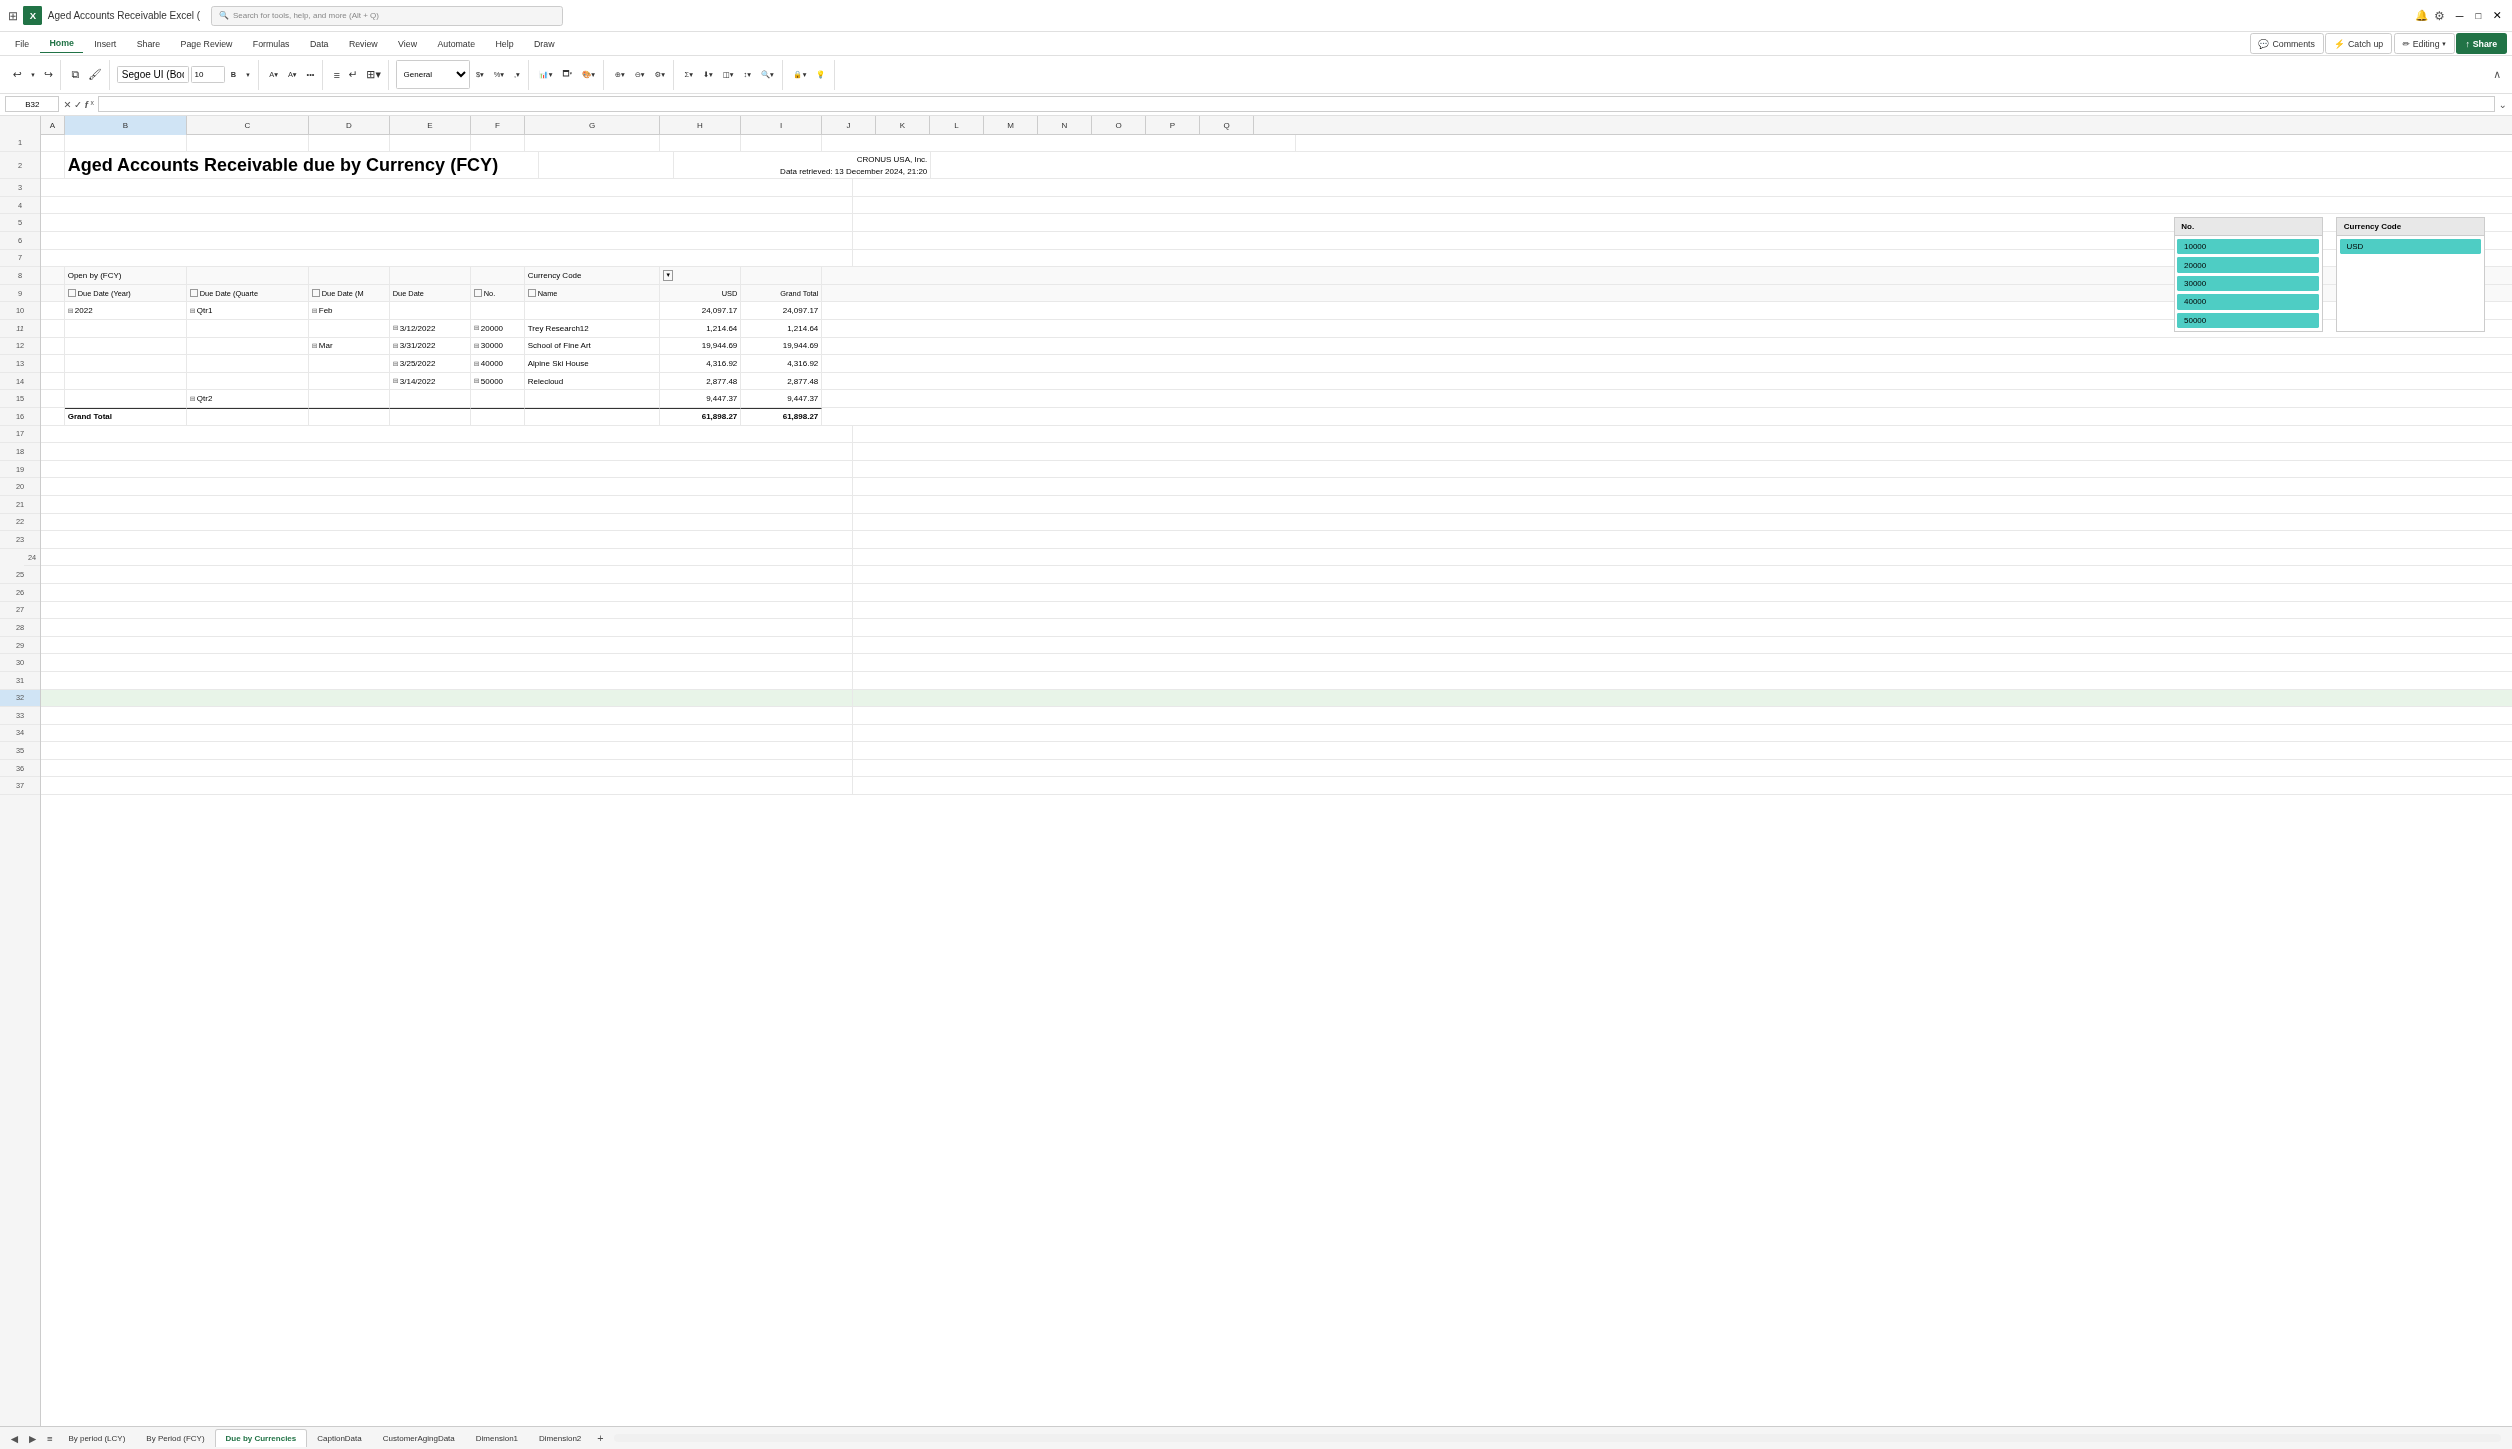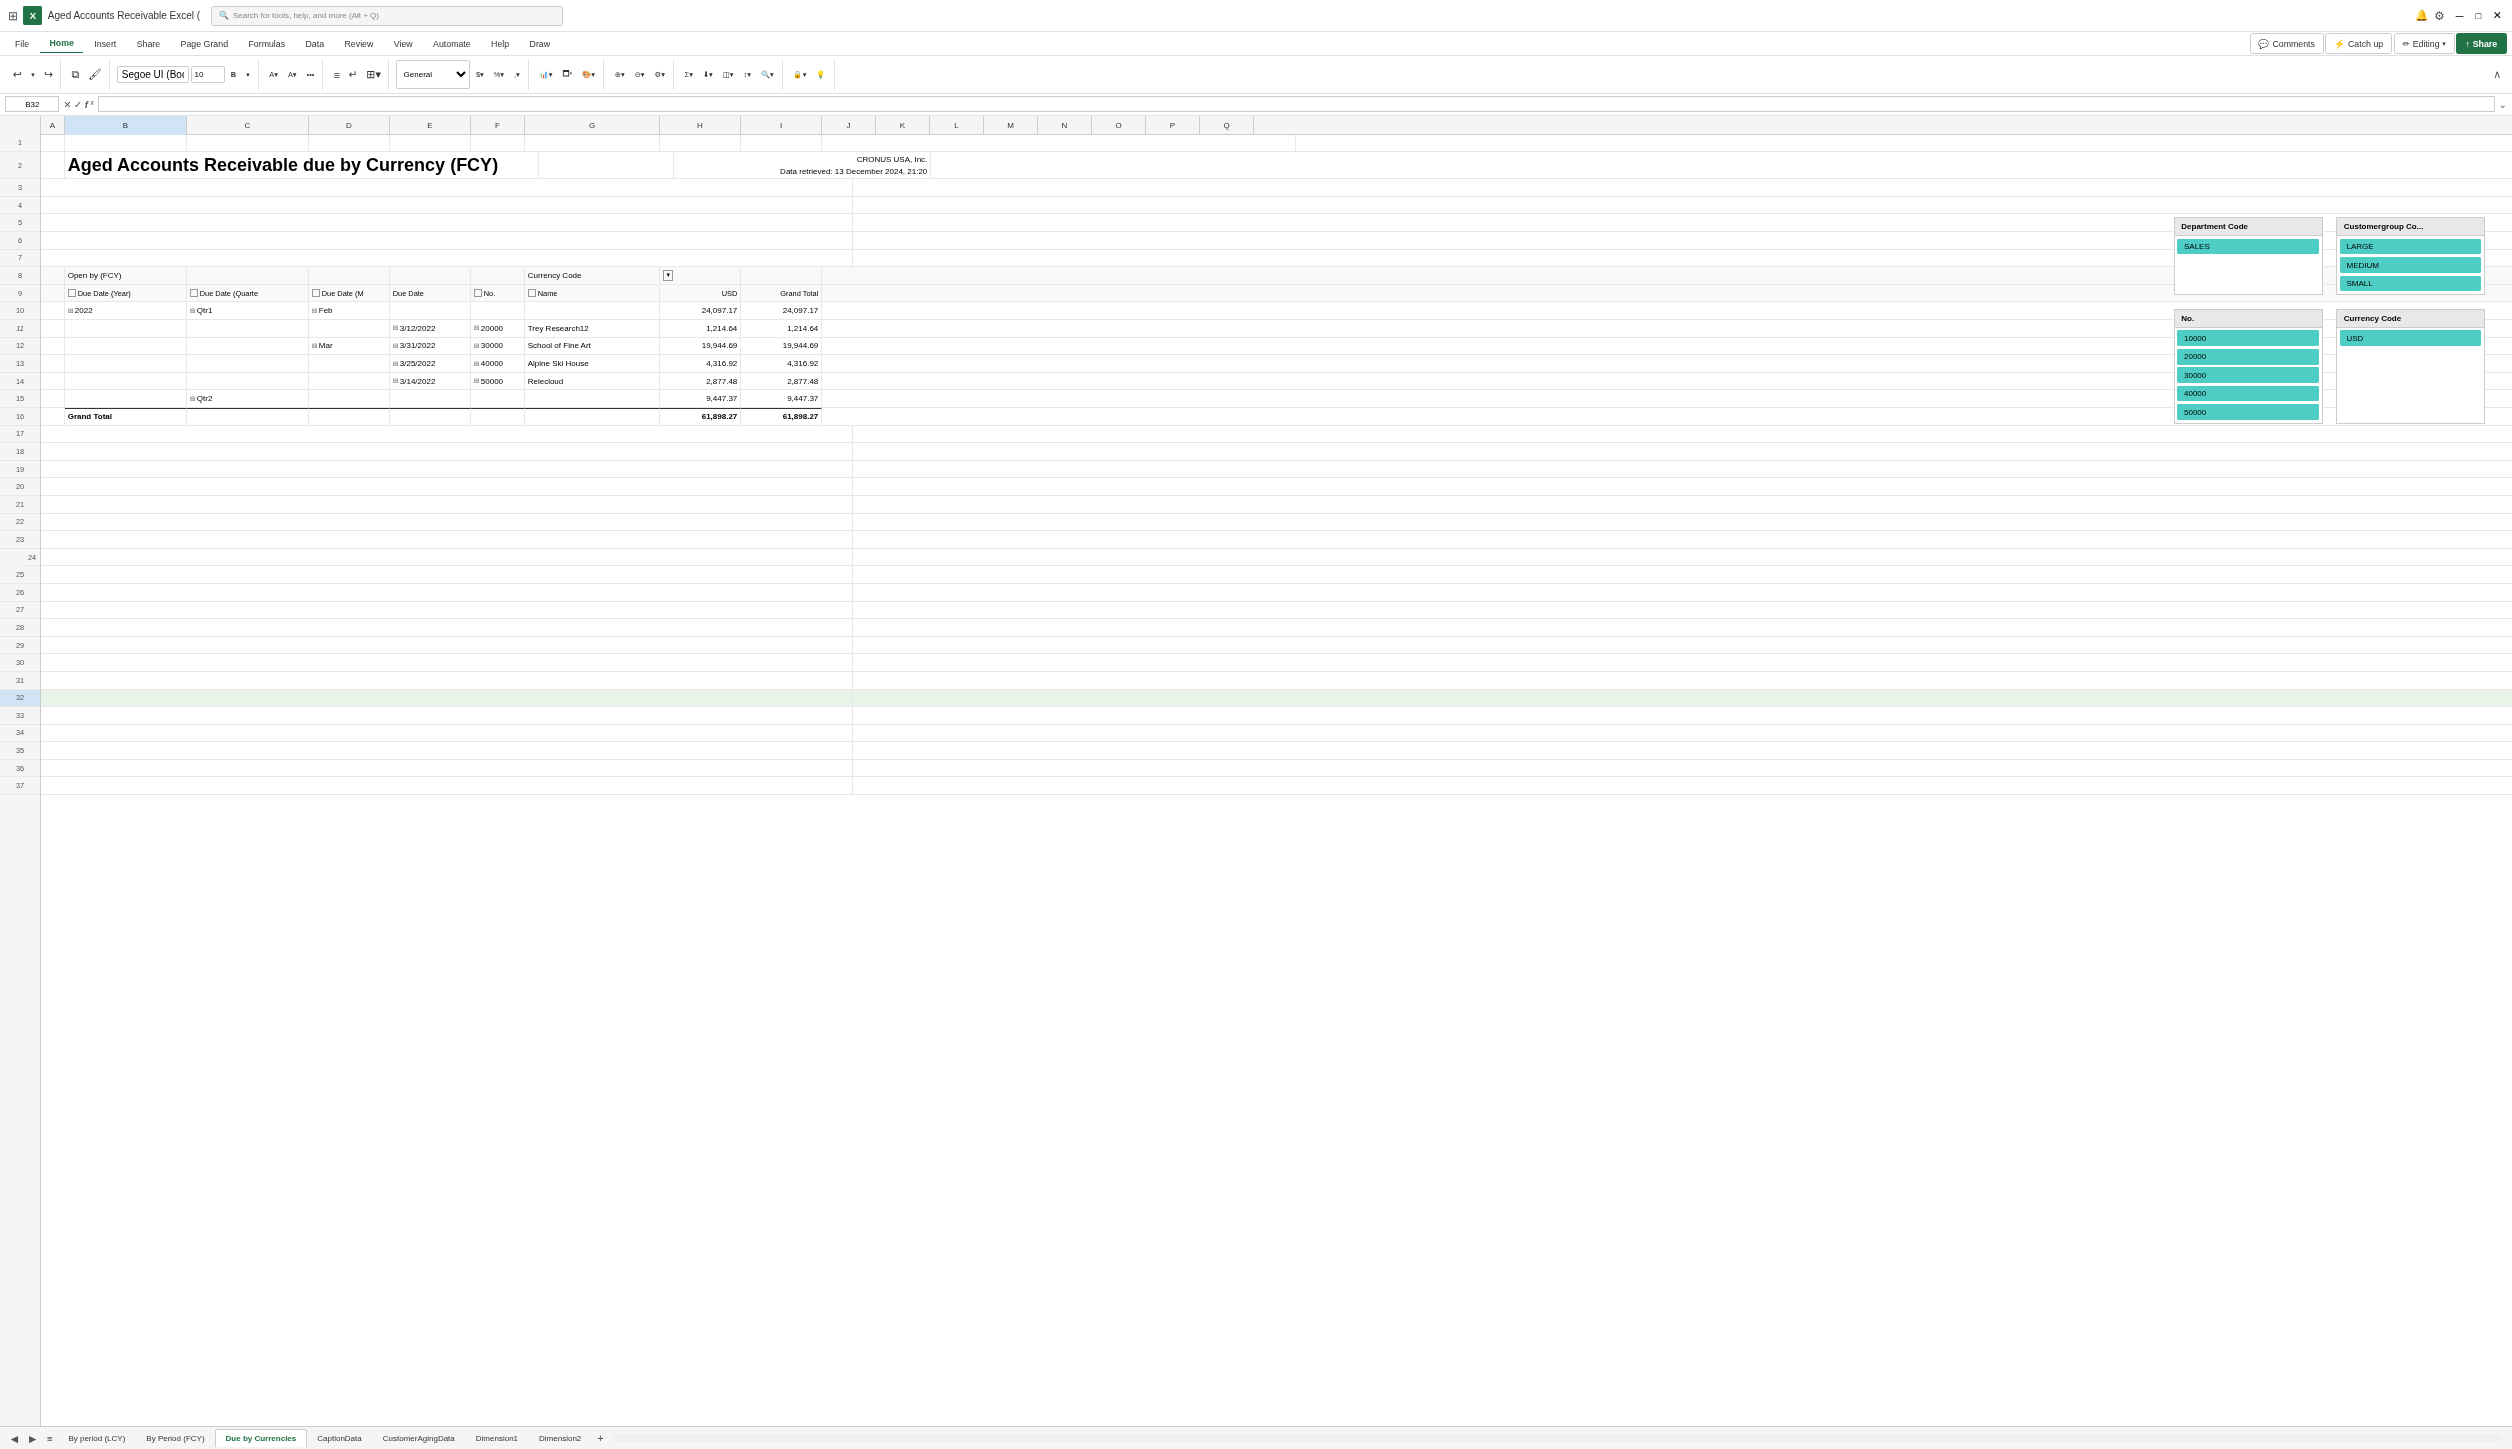--- a/index.html
+++ b/index.html
@@ -192,21 +192,21 @@
     <div style="width:13.5px;height:13.5px;display:flex;align-items:center;justify-content:center;cursor:pointer;font-size:9.5px;">□</div>
     <div style="width:13.5px;height:13.5px;display:flex;align-items:center;justify-content:center;cursor:pointer;font-size:10.8px;">✕</div>
   </div>
 </div>
 
 <div id="ribbon-tabs">
   <div class="ribbon-tab">File</div>
   <div class="ribbon-tab active">Home</div>
   <div class="ribbon-tab">Insert</div>
   <div class="ribbon-tab">Share</div>
-  <div class="ribbon-tab">Page Grand</div>
+  <div class="ribbon-tab">Page Review</div>
   <div class="ribbon-tab">Formulas</div>
   <div class="ribbon-tab">Data</div>
   <div class="ribbon-tab">Review</div>
   <div class="ribbon-tab">View</div>
   <div class="ribbon-tab">Automate</div>
   <div class="ribbon-tab">Help</div>
   <div class="ribbon-tab">Draw</div>
   <div style="flex:1;"></div>
   <div class="comments-btn" style="border:0.7px solid #ccc;border-radius:2.7px;">
     <span>💬</span>
@@ -636,32 +636,20 @@
         </div>
         <div class="grid-row" style="height: 17.6px;">
           <div class="cell" style="width: 812px;"></div>
         </div>
         <div class="grid-row" style="height: 17.6px;">
           <div class="cell" style="width: 812px;"></div>
         </div>
 
       <div id="pivot-panels" style="position: fixed; top: 217px; right: 27px; display: flex; flex-direction: column; gap: 13.5px; z-index: 100;">
 
-        <div class="pivot-row">
-          <div class="pivot-panel">
-            <div class="pivot-panel-title">Department Code</div>
-            <div class="pivot-item">SALES</div>
-          </div>
-          <div class="pivot-panel">
-            <div class="pivot-panel-title">Customergroup Co...</div>
-            <div class="pivot-item">LARGE</div>
-            <div class="pivot-item">MEDIUM</div>
-            <div class="pivot-item">SMALL</div>
-          </div>
-        </div>
 
         <div class="pivot-row">
           <div class="pivot-panel">
             <div class="pivot-panel-title">No.</div>
             <div class="pivot-item">10000</div>
             <div class="pivot-item">20000</div>
             <div class="pivot-item">30000</div>
             <div class="pivot-item">40000</div>
             <div class="pivot-item">50000</div>
           </div>

